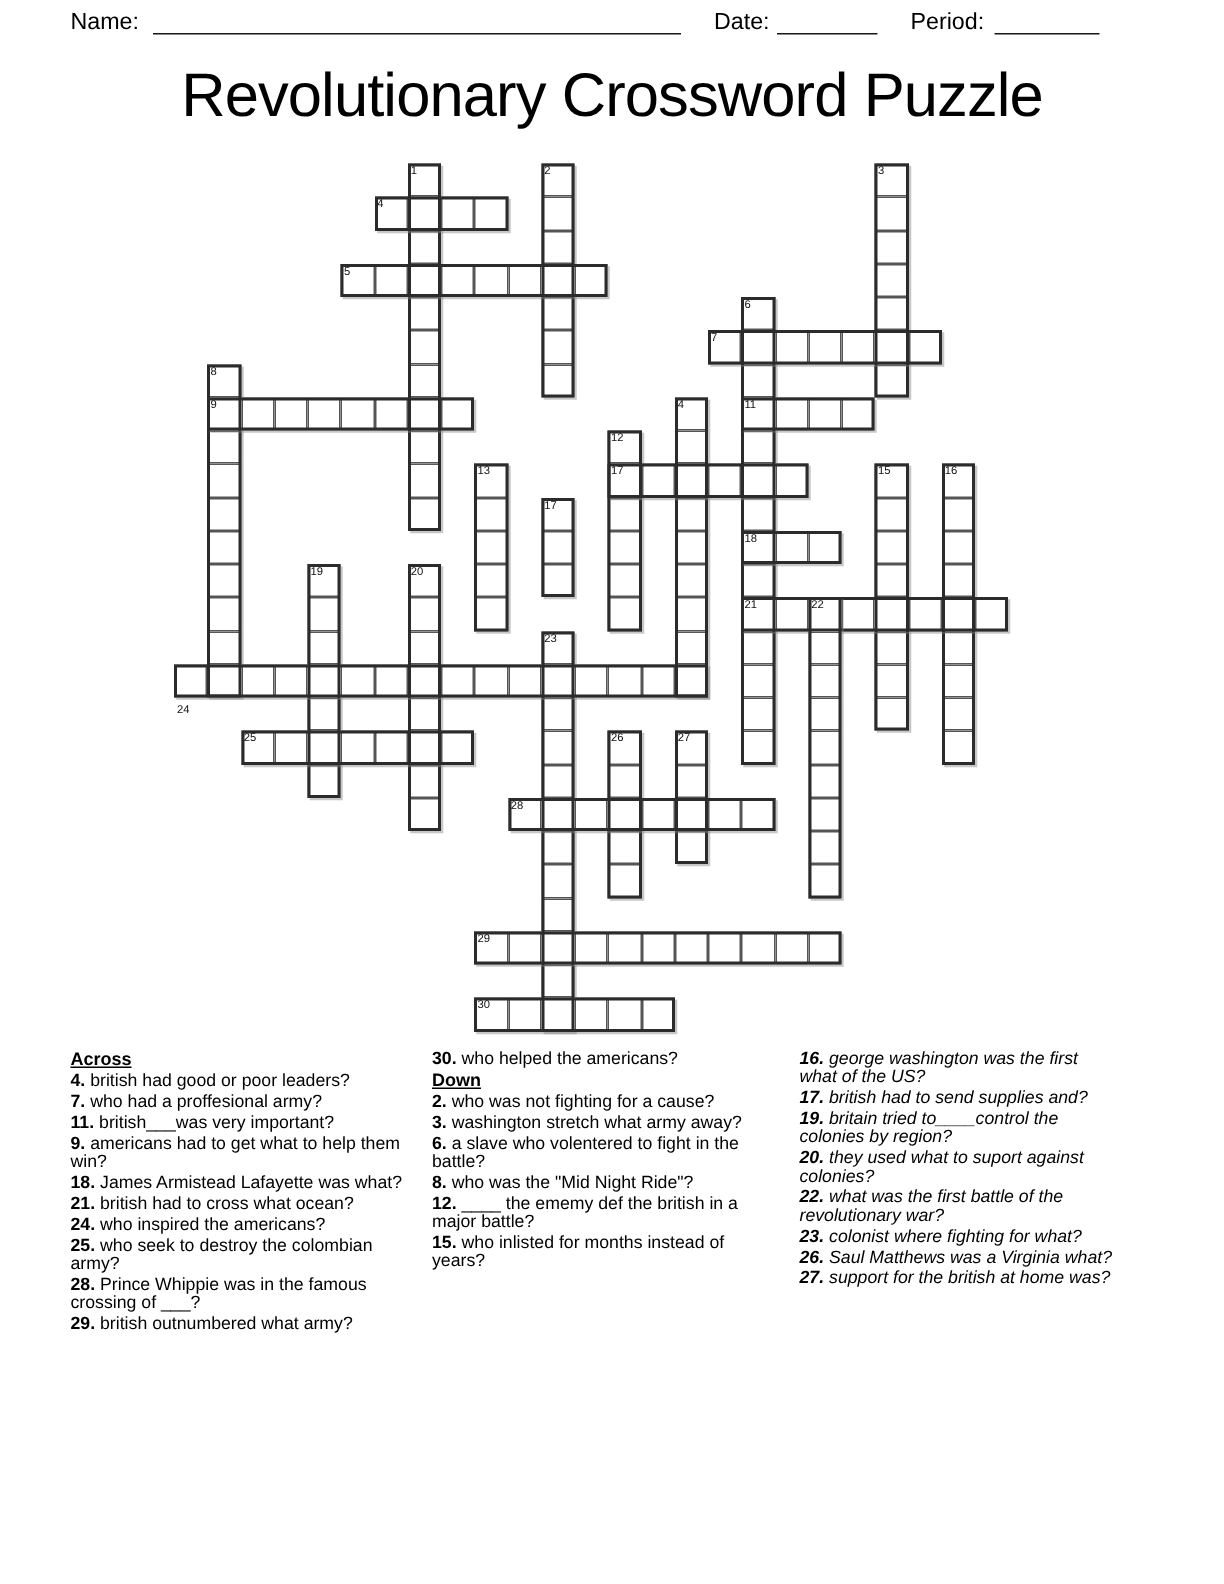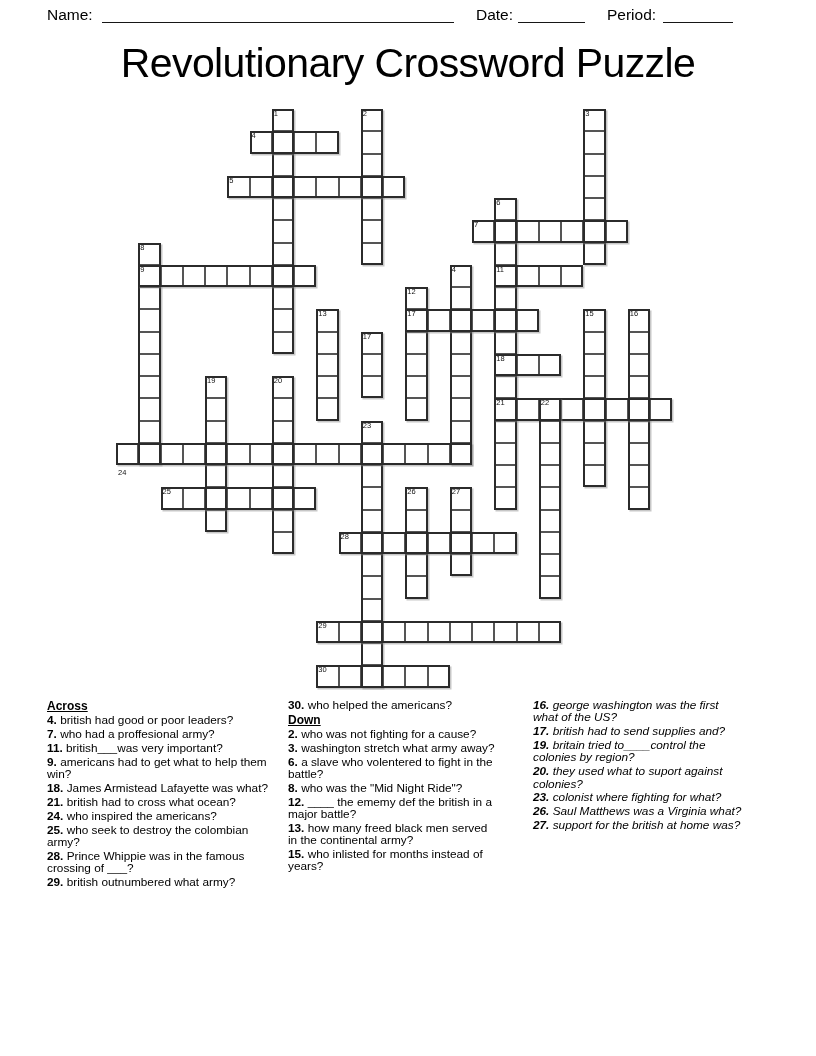--- a/index.html
+++ b/index.html
@@ -316,28 +316,28 @@
   <div id="across-tail">
       <div class="clue"><b>30. </b><span>who helped the americans?</span></div>
     </div>
   <div class="clue-header">Down</div>
   <div id="down-list-1">
       <div class="clue"><b>2. </b><span>who was not fighting for a cause?</span></div>
       <div class="clue"><b>3. </b><span>washington stretch what army away?</span></div>
       <div class="clue"><b>6. </b><span>a slave who volentered to fight in the battle?</span></div>
       <div class="clue"><b>8. </b><span>who was the "Mid Night Ride"?</span></div>
       <div class="clue"><b>12. </b><span>____ the ememy def the british in a major battle?</span></div>
-      <div class="clue"><b>13. </b><span>how many freed black men served in the continental army?</span></div>
       <div class="clue"><b>15. </b><span>who inlisted for months instead of years?</span></div>
     </div>
 </div>
 
 <div class="clues-col" id="col-right">
   <div id="down-list-2">
       <div class="clue"><b>16. </b><span>george washington was the first what of the US?</span></div>
       <div class="clue"><b>17. </b><span>british had to send supplies and?</span></div>
       <div class="clue"><b>19. </b><span>britain tried to____control the colonies by region?</span></div>
       <div class="clue"><b>20. </b><span>they used what to suport against colonies?</span></div>
+      <div class="clue"><b>22. </b><span>what was the first battle of the revolutionary war?</span></div>
       <div class="clue"><b>23. </b><span>colonist where fighting for what?</span></div>
       <div class="clue"><b>26. </b><span>Saul Matthews was a Virginia what?</span></div>
       <div class="clue"><b>27. </b><span>support for the british at home was?</span></div>
     </div>
 </div>
 
 </body></html>

